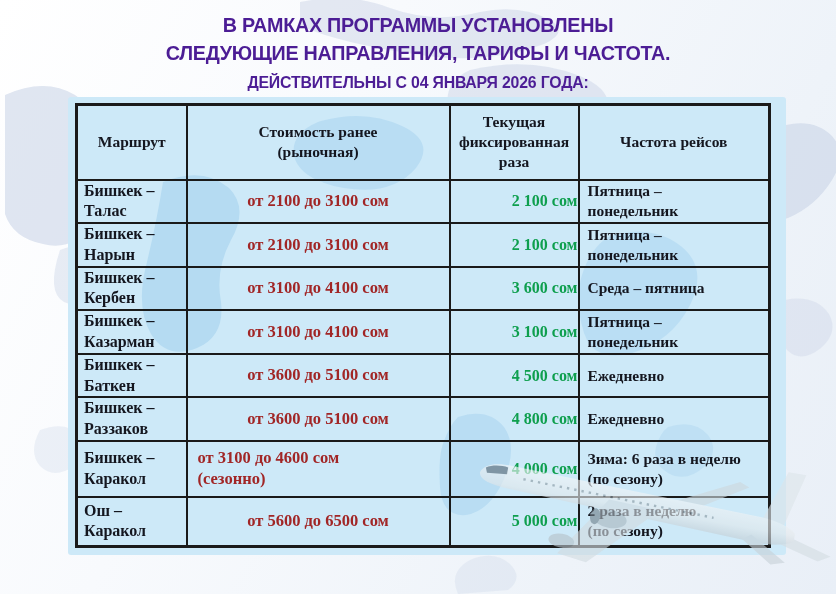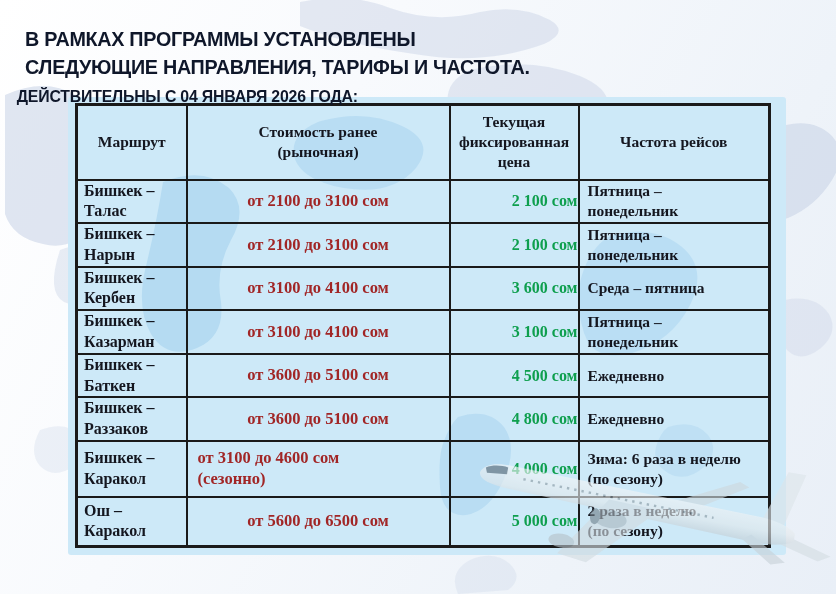--- a/index.html
+++ b/index.html
@@ -4,22 +4,22 @@
 <style>
   * { margin:0; padding:0; box-sizing:border-box; }
   html,body { width:836px; height:594px; }
   body {
     position:relative; overflow:hidden;
     font-family:"Liberation Serif", serif;
     background:linear-gradient(118deg,#ffffff 0%,#f8fafd 35%,#eef3f9 75%,#e9eff7 100%);
   }
   .map-svg { position:absolute; inset:0; z-index:0; }
   .titles {
-    position:absolute; top:25px; left:0; right:0; z-index:2;
-    font-family:"Liberation Sans", sans-serif; font-weight:bold; color:#0f172a;
+    position:absolute; top:11px; left:0; right:0; text-align:center; z-index:2;
+    font-family:"Liberation Sans", sans-serif; font-weight:bold; color:#4c1d95;
   }
   .title-line { font-size:21px; line-height:1.32; letter-spacing:-0.3px; transform:scaleX(.94); }
   .subtitle   { font-size:16.5px; margin-top:7px; letter-spacing:-0.2px; transform:scaleX(.96); }
   .panel {
     position:absolute; left:68px; top:97px; width:718px; height:458px;
     background:var(--panel-bg,#cde9f8); border-radius:3px; z-index:1;
     padding:6px 18px 15px 7px;
   }
   .panel-map { position:absolute; inset:0; }
   table.tariffs {
@@ -89,21 +89,21 @@
         <col style="width:129px">
         <col style="width:191px">
     </colgroup>
     <thead>
       <tr>
         <th>Маршрут</th>
         <th>Стоимость ранее
 (рыночная)</th>
         <th>Текущая
 фиксированная
-цена</th>
+раза</th>
         <th>Частота рейсов</th>
       </tr>
     </thead>
     <tbody>
       <tr>
         <td class="route">Бишкек –
 Талас</td>
         <td class="old">от 2100 до 3100 сом</td>
         <td class="fixed">2 100 сом</td>
         <td class="freq">Пятница –

